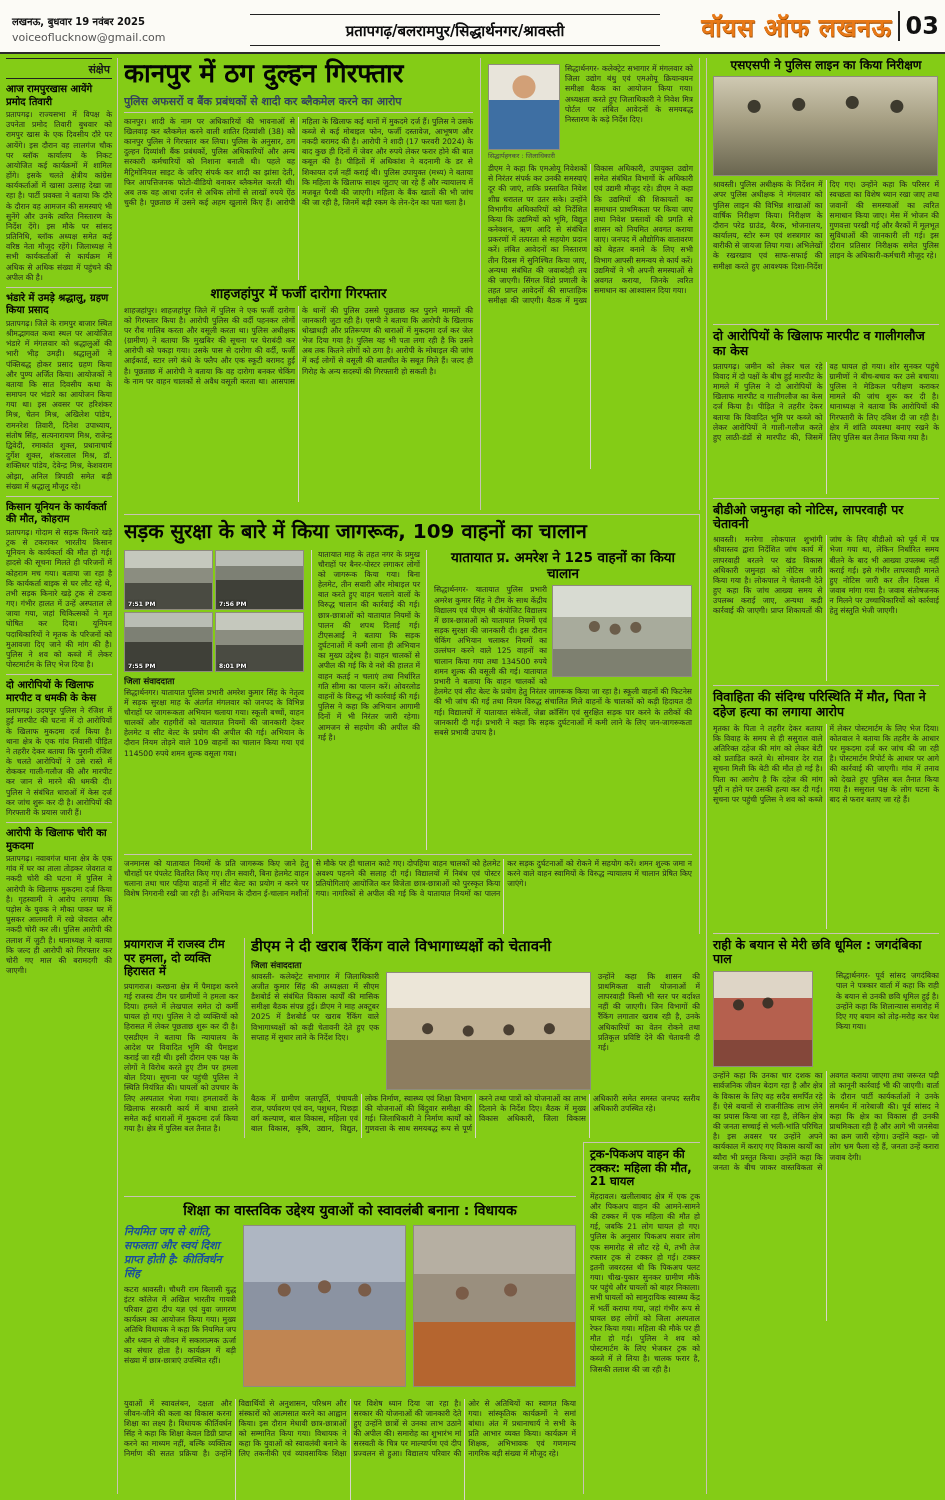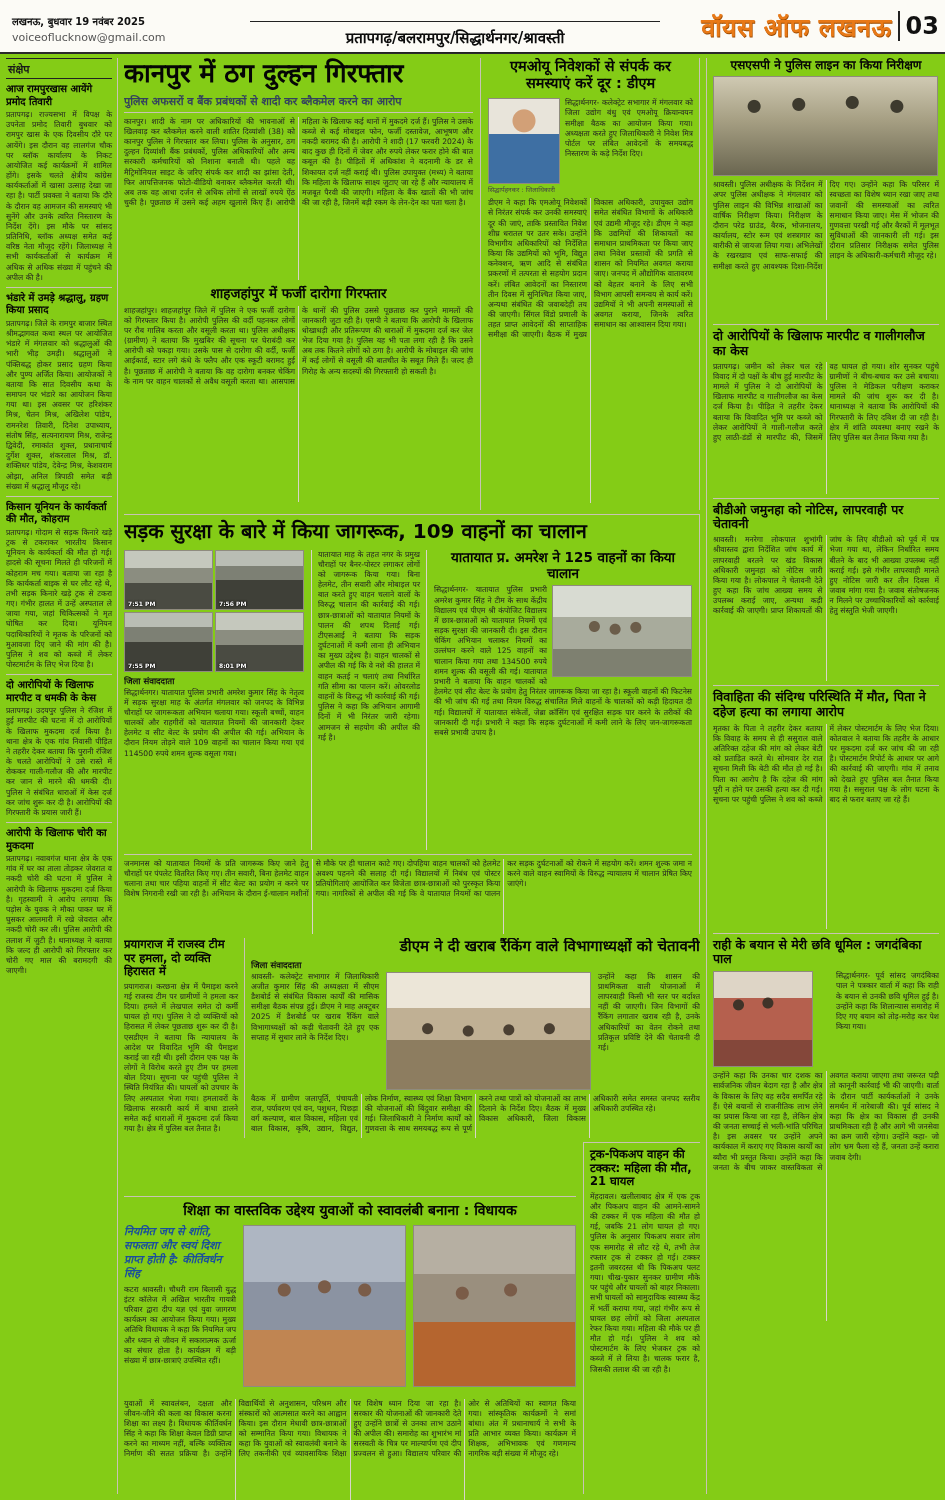--- a/index.html
+++ b/index.html
@@ -5,21 +5,21 @@
   * { margin:0; padding:0; box-sizing:border-box; }
   html,body { background:#e9e7e0; }
   body { font-family:"DejaVu Sans", sans-serif; }
   .page { position:relative; width:945px; height:1500px; margin:0 auto; background:#84cc16; overflow:hidden; color:#1a1a1a; }
 
   
   .hdr { position:absolute; left:0; top:0; width:945px; height:54px; border-bottom:2px solid #2a2a2a; background:#fcfbf6; z-index:5; }
   .hdr-left { position:absolute; left:12px; top:14px; width:210px; }
   .date { font-size:10px; font-weight:bold; color:#111; }
   .email { font-size:11px; color:#555; margin-top:3px; }
-  .regions-wrap { position:absolute; left:250px; top:21px; width:410px; border-top:1.5px solid #222; border-bottom:1.5px solid #222; padding:5px 0; text-align:center; }
+  .regions-wrap { position:absolute; left:250px; top:14px; width:410px; border-top:1.5px solid #222; border-bottom:1.5px solid #222; padding:5px 0; text-align:center; }
   .regions { font-size:15px; font-weight:bold; color:#0c0c0c; }
   .brand { position:absolute; right:6px; top:9px; display:flex; align-items:center; gap:6px; }
   .brand-name { font-size:25px; font-weight:bold; color:#e87917; text-shadow:0.5px 0.5px 0 #9a4a00; letter-spacing:0.5px; }
   .brand-sep { width:2px; height:30px; background:#222; }
   .pageno { font-size:24px; font-weight:bold; color:#111; }
 
   
   .art { position:absolute; overflow:hidden; }
   .bt { font-size:7.6px; line-height:1.34; text-align:justify; color:#222; }
   .c2 { column-count:2; column-gap:7px; column-rule:1px solid #d8d4c8; }
@@ -67,21 +67,21 @@
     radial-gradient(circle at 25% 40%, #7a5c48 6px, transparent 7px),
     radial-gradient(circle at 50% 38%, #7a5c48 6px, transparent 7px),
     radial-gradient(circle at 75% 40%, #7a5c48 6px, transparent 7px),
     linear-gradient(180deg,#aeb6c2 0 35%, #8b93a2 35% 65%, #c08552 65% 100%); }
   .ph-event2 { background:
     radial-gradient(circle at 30% 42%, #7a5c48 6px, transparent 7px),
     radial-gradient(circle at 60% 40%, #7a5c48 6px, transparent 7px),
     linear-gradient(180deg,#b6afa2 0 30%, #9a8f7e 30% 60%, #b5652f 60% 100%); }
 
   .briefs { left:6px; top:58px; width:112px; height:1436px; padding-right:5px; border-right:1px solid #c8c3b4; }
-  .briefs-title { font-size:11px; font-weight:bold; border-top:1.5px solid #222; border-bottom:1.5px solid #222; padding:2px 2px; margin-bottom:4px; }
+  .briefs-title { font-size:11px; font-weight:bold; border-top:1.5px solid #222; border-bottom:1.5px solid #222; padding:2px 2px; margin-bottom:4px;text-align:right; }
   .brief-hl { font-size:10px; font-weight:bold; line-height:1.25; margin-bottom:2px; color:#050505; }
 
   .r-col { left:706px; top:58px; width:233px; height:1436px; border-left:1px solid #c8c3b4; padding-left:6px; }
 </style>
 </head>
 <body>
 
 <div class="page">
 
   <header class="hdr">
@@ -131,21 +131,20 @@
   <article class="art" style="left:124px;top:58px;width:357px;height:452px;padding-right:7px;border-right:1px solid #c8c3b4">
     <h1 class="hl" style="font-size:26px">कानपुर में ठग दुल्हन गिरफ्तार</h1>
     <div class="sub-hl">पुलिस अफसरों व बैंक प्रबंधकों से शादी कर ब्लैकमेल करने का आरोप</div>
     <div class="sep"></div>
     <div class="bt c2" style="height:163px">कानपुर। शादी के नाम पर अधिकारियों की भावनाओं से खिलवाड़ कर ब्लैकमेल करने वाली शातिर दिव्यांशी (38) को कानपुर पुलिस ने गिरफ्तार कर लिया। पुलिस के अनुसार, ठग दुल्हन दिव्यांशी बैंक प्रबंधकों, पुलिस अधिकारियों और अन्य सरकारी कर्मचारियों को निशाना बनाती थी। पहले वह मैट्रिमोनियल साइट के जरिए संपर्क कर शादी का झांसा देती, फिर आपत्तिजनक फोटो-वीडियो बनाकर ब्लैकमेल करती थी। अब तक वह आधा दर्जन से अधिक लोगों से लाखों रुपये ऐंठ चुकी है। पूछताछ में उसने कई अहम खुलासे किए हैं। आरोपी महिला के खिलाफ कई थानों में मुकदमे दर्ज हैं। पुलिस ने उसके कब्जे से कई मोबाइल फोन, फर्जी दस्तावेज, आभूषण और नकदी बरामद की है। आरोपी ने शादी (17 फरवरी 2024) के बाद कुछ ही दिनों में जेवर और रुपये लेकर फरार होने की बात कबूल की है। पीड़ितों में अधिकांश ने बदनामी के डर से शिकायत दर्ज नहीं कराई थी। पुलिस उपायुक्त (मध्य) ने बताया कि महिला के खिलाफ साक्ष्य जुटाए जा रहे हैं और न्यायालय में मजबूत पैरवी की जाएगी। महिला के बैंक खातों की भी जांच की जा रही है, जिनमें बड़ी रकम के लेन-देन का पता चला है।</div>
     <h2 class="hl" style="font-size:13.5px;text-align:center;margin:6px 0 4px">शाहजहांपुर में फर्जी दारोगा गिरफ्तार</h2>
     <div class="bt c2" style="height:196px">शाहजहांपुर। शाहजहांपुर जिले में पुलिस ने एक फर्जी दारोगा को गिरफ्तार किया है। आरोपी पुलिस की वर्दी पहनकर लोगों पर रौब गालिब करता और वसूली करता था। पुलिस अधीक्षक (ग्रामीण) ने बताया कि मुखबिर की सूचना पर घेराबंदी कर आरोपी को पकड़ा गया। उसके पास से दारोगा की वर्दी, फर्जी आईकार्ड, स्टार लगे कंधे के फ्लैप और एक स्कूटी बरामद हुई है। पूछताछ में आरोपी ने बताया कि वह दारोगा बनकर चेकिंग के नाम पर वाहन चालकों से अवैध वसूली करता था। आसपास के थानों की पुलिस उससे पूछताछ कर पुराने मामलों की जानकारी जुटा रही है। एसपी ने बताया कि आरोपी के खिलाफ धोखाधड़ी और प्रतिरूपण की धाराओं में मुकदमा दर्ज कर जेल भेज दिया गया है। पुलिस यह भी पता लगा रही है कि उसने अब तक कितने लोगों को ठगा है। आरोपी के मोबाइल की जांच में कई लोगों से वसूली की बातचीत के सबूत मिले हैं। जल्द ही गिरोह के अन्य सदस्यों की गिरफ्तारी हो सकती है।</div>
   </article>
 
   <article class="art" style="left:488px;top:58px;width:212px;height:452px;padding-right:6px;border-right:1px solid #c8c3b4">
-    <h2 class="hl" style="font-size:14.5px;text-align:center">एमओयू निवेशकों से संपर्क कर समस्याएं करें दूर : डीएम</h2>
     <div style="display:flex;gap:5px;margin:6px 0 4px">
       <div>
         <div class="photo ph-dm" style="width:72px;height:86px"></div>
         <div style="font-size:6.5px;color:#444;margin-top:1px">सिद्धार्पहनकर : जिलाधिकारी</div>
       </div>
       <div class="bt" style="flex:1">सिद्धार्थनगर- कलेक्ट्रेट सभागार में मंगलवार को जिला उद्योग बंधु एवं एमओयू क्रियान्वयन समीक्षा बैठक का आयोजन किया गया। अध्यक्षता करते हुए जिलाधिकारी ने निवेश मित्र पोर्टल पर लंबित आवेदनों के समयबद्ध निस्तारण के कड़े निर्देश दिए।</div>
     </div>
     <div class="bt c2" style="height:305px">डीएम ने कहा कि एमओयू निवेशकों से निरंतर संपर्क कर उनकी समस्याएं दूर की जाएं, ताकि प्रस्तावित निवेश शीघ्र धरातल पर उतर सके। उन्होंने विभागीय अधिकारियों को निर्देशित किया कि उद्यमियों को भूमि, विद्युत कनेक्शन, ऋण आदि से संबंधित प्रकरणों में तत्परता से सहयोग प्रदान करें। लंबित आवेदनों का निस्तारण तीन दिवस में सुनिश्चित किया जाए, अन्यथा संबंधित की जवाबदेही तय की जाएगी। सिंगल विंडो प्रणाली के तहत प्राप्त आवेदनों की साप्ताहिक समीक्षा की जाएगी। बैठक में मुख्य विकास अधिकारी, उपायुक्त उद्योग समेत संबंधित विभागों के अधिकारी एवं उद्यमी मौजूद रहे। डीएम ने कहा कि उद्यमियों की शिकायतों का समाधान प्राथमिकता पर किया जाए तथा निवेश प्रस्तावों की प्रगति से शासन को नियमित अवगत कराया जाए। जनपद में औद्योगिक वातावरण को बेहतर बनाने के लिए सभी विभाग आपसी समन्वय से कार्य करें। उद्यमियों ने भी अपनी समस्याओं से अवगत कराया, जिनके त्वरित समाधान का आश्वासन दिया गया।</div>
   </article>
 
@@ -223,21 +222,21 @@
     <div class="sep"></div>
     <div class="bt c3" style="height:78px">जनमानस को यातायात नियमों के प्रति जागरूक किए जाने हेतु चौराहों पर पंपलेट वितरित किए गए। तीन सवारी, बिना हेलमेट वाहन चलाना तथा चार पहिया वाहनों में सीट बेल्ट का प्रयोग न करने पर विशेष निगरानी रखी जा रही है। अभियान के दौरान ई-चालान मशीनों से मौके पर ही चालान काटे गए। दोपहिया वाहन चालकों को हेलमेट अवश्य पहनने की सलाह दी गई। विद्यालयों में निबंध एवं पोस्टर प्रतियोगिताएं आयोजित कर विजेता छात्र-छात्राओं को पुरस्कृत किया गया। नागरिकों से अपील की गई कि वे यातायात नियमों का पालन कर सड़क दुर्घटनाओं को रोकने में सहयोग करें। शमन शुल्क जमा न करने वाले वाहन स्वामियों के विरुद्ध न्यायालय में चालान प्रेषित किए जाएंगे।</div>
   </article>
 
   <article class="art" style="left:124px;top:938px;width:121px;height:200px;padding-right:6px;border-right:1px solid #c8c3b4">
     <h2 class="hl" style="font-size:11.5px">प्रयागराज में राजस्व टीम पर हमला, दो व्यक्ति हिरासत में</h2>
     <div class="bt" style="margin-top:3px;height:150px">प्रयागराज। करछना क्षेत्र में पैमाइश करने गई राजस्व टीम पर ग्रामीणों ने हमला कर दिया। हमले में लेखपाल समेत दो कर्मी घायल हो गए। पुलिस ने दो व्यक्तियों को हिरासत में लेकर पूछताछ शुरू कर दी है। एसडीएम ने बताया कि न्यायालय के आदेश पर विवादित भूमि की पैमाइश कराई जा रही थी। इसी दौरान एक पक्ष के लोगों ने विरोध करते हुए टीम पर हमला बोल दिया। सूचना पर पहुंची पुलिस ने स्थिति नियंत्रित की। घायलों को उपचार के लिए अस्पताल भेजा गया। हमलावरों के खिलाफ सरकारी कार्य में बाधा डालने समेत कई धाराओं में मुकदमा दर्ज किया गया है। क्षेत्र में पुलिस बल तैनात है।</div>
   </article>
 
   <article class="art" style="left:251px;top:938px;width:449px;height:200px">
-    <h2 class="hl" style="font-size:15px;text-align:right">डीएम ने दी खराब रैंकिंग वाले विभागाध्यक्षों को चेतावनी</h2>
+    <h2 class="hl" style="font-size:15px;text-align:left">डीएम ने दी खराब रैंकिंग वाले विभागाध्यक्षों को चेतावनी</h2>
     <div class="byline">जिला संवाददाता</div>
     <div style="display:flex;gap:7px">
       <div class="bt" style="width:128px">श्रावस्ती- कलेक्ट्रेट सभागार में जिलाधिकारी अजीत कुमार सिंह की अध्यक्षता में सीएम डैशबोर्ड से संबंधित विकास कार्यों की मासिक समीक्षा बैठक संपन्न हुई। डीएम ने माह अक्टूबर 2025 में डैशबोर्ड पर खराब रैंकिंग वाले विभागाध्यक्षों को कड़ी चेतावनी देते हुए एक सप्ताह में सुधार लाने के निर्देश दिए।</div>
       <div class="photo ph-meeting" style="width:205px;height:118px"></div>
       <div class="bt" style="flex:1">उन्होंने कहा कि शासन की प्राथमिकता वाली योजनाओं में लापरवाही किसी भी स्तर पर बर्दाश्त नहीं की जाएगी। जिन विभागों की रैंकिंग लगातार खराब रही है, उनके अधिकारियों का वेतन रोकने तथा प्रतिकूल प्रविष्टि देने की चेतावनी दी गई।</div>
     </div>
     <div class="bt c4" style="height:44px;margin-top:4px">बैठक में ग्रामीण जलापूर्ति, पंचायती राज, पर्यावरण एवं वन, पशुधन, पिछड़ा वर्ग कल्याण, बाल विकास, महिला एवं बाल विकास, कृषि, उद्यान, विद्युत, लोक निर्माण, स्वास्थ्य एवं शिक्षा विभाग की योजनाओं की बिंदुवार समीक्षा की गई। जिलाधिकारी ने निर्माण कार्यों को गुणवत्ता के साथ समयबद्ध रूप से पूर्ण करने तथा पात्रों को योजनाओं का लाभ दिलाने के निर्देश दिए। बैठक में मुख्य विकास अधिकारी, जिला विकास अधिकारी समेत समस्त जनपद स्तरीय अधिकारी उपस्थित रहे।</div>
   </article>
 
   <article class="art" style="left:124px;top:1196px;width:452px;height:352px;border-top:1px solid #c8c3b4;padding-top:5px">

